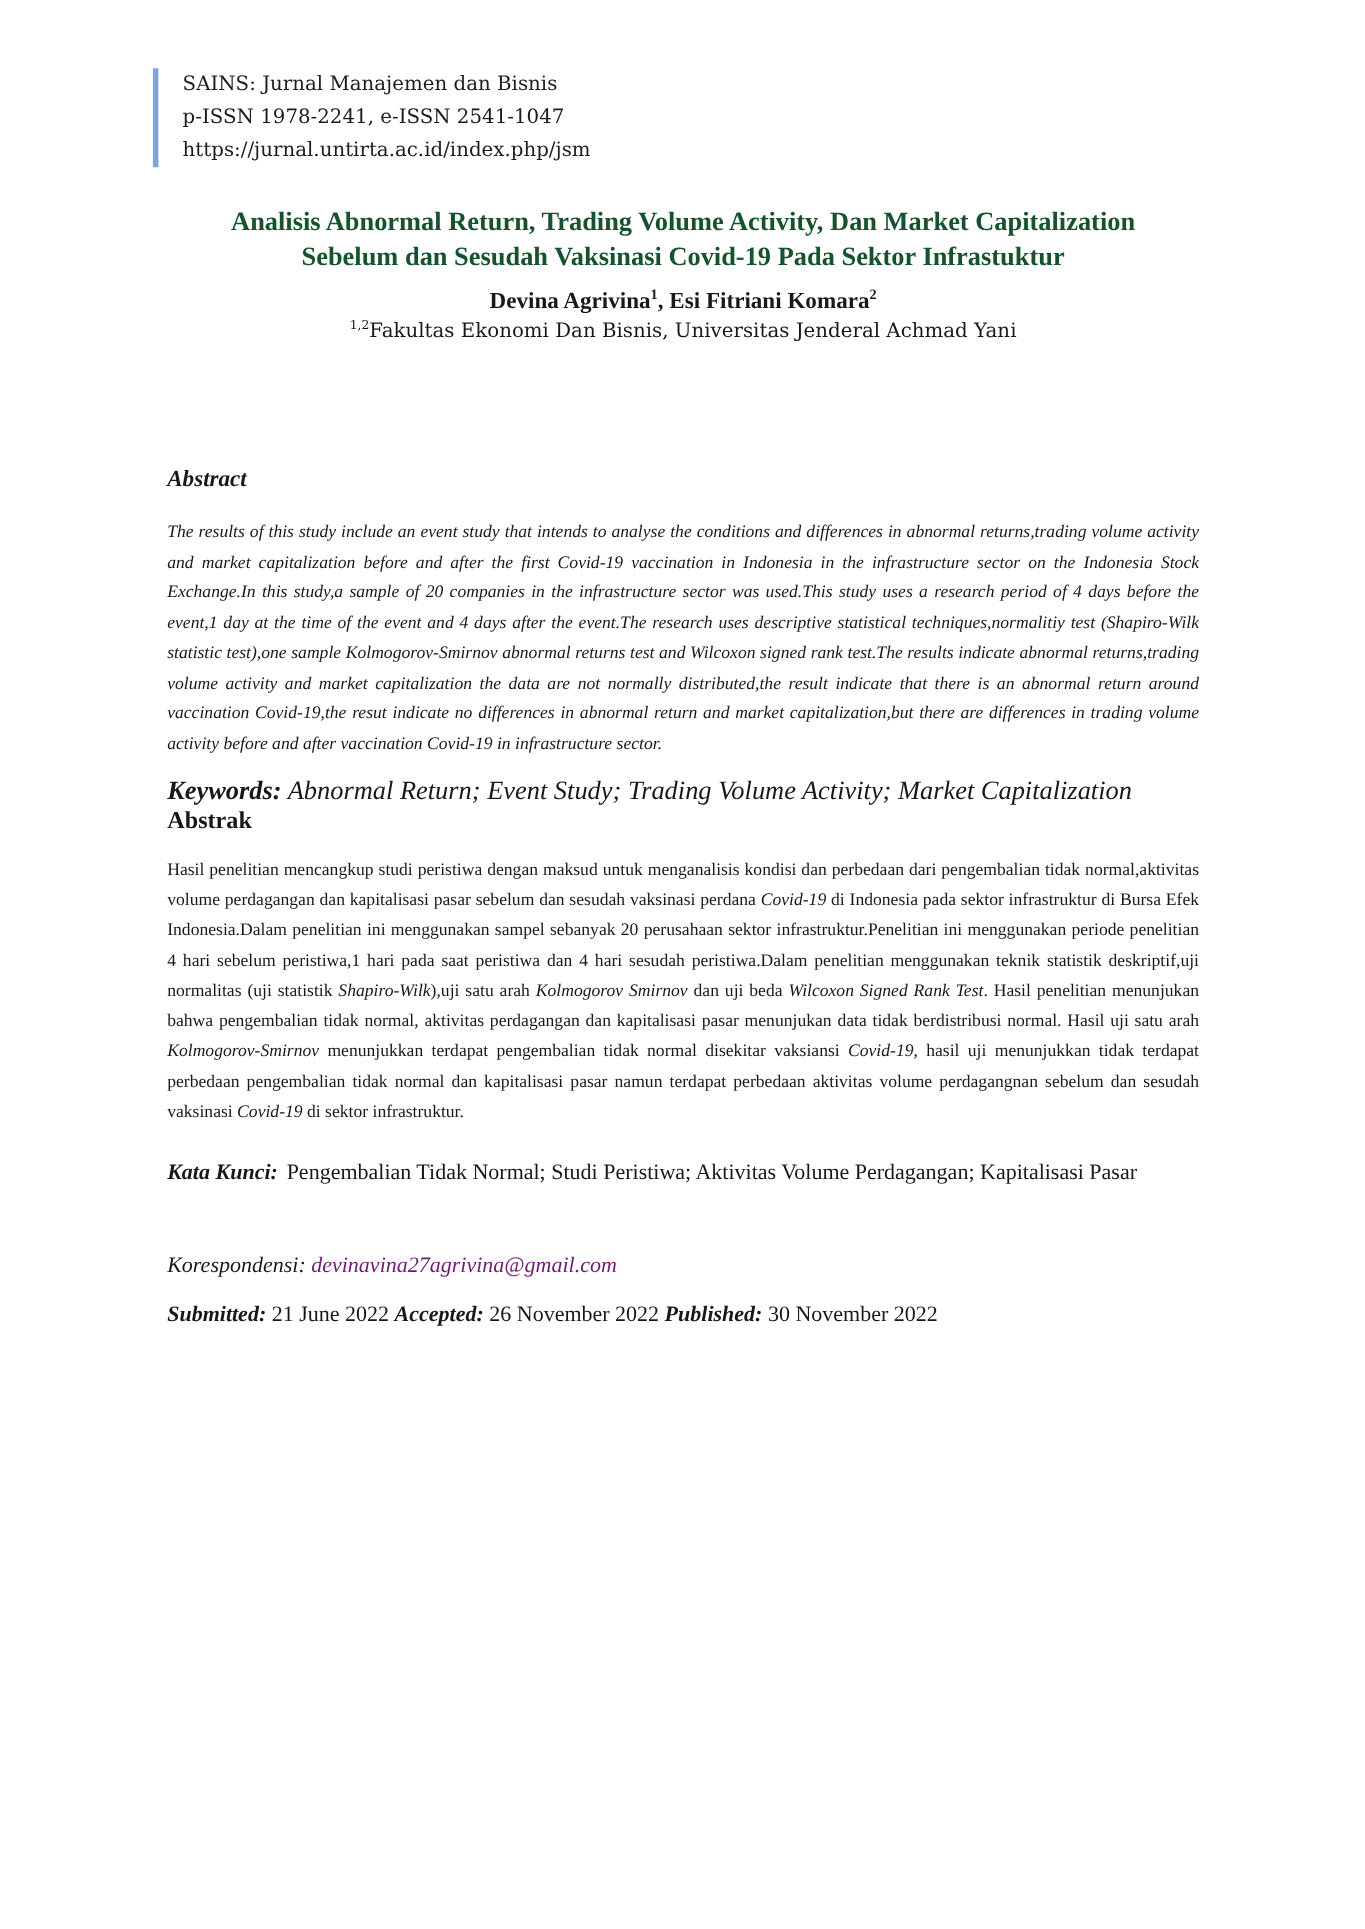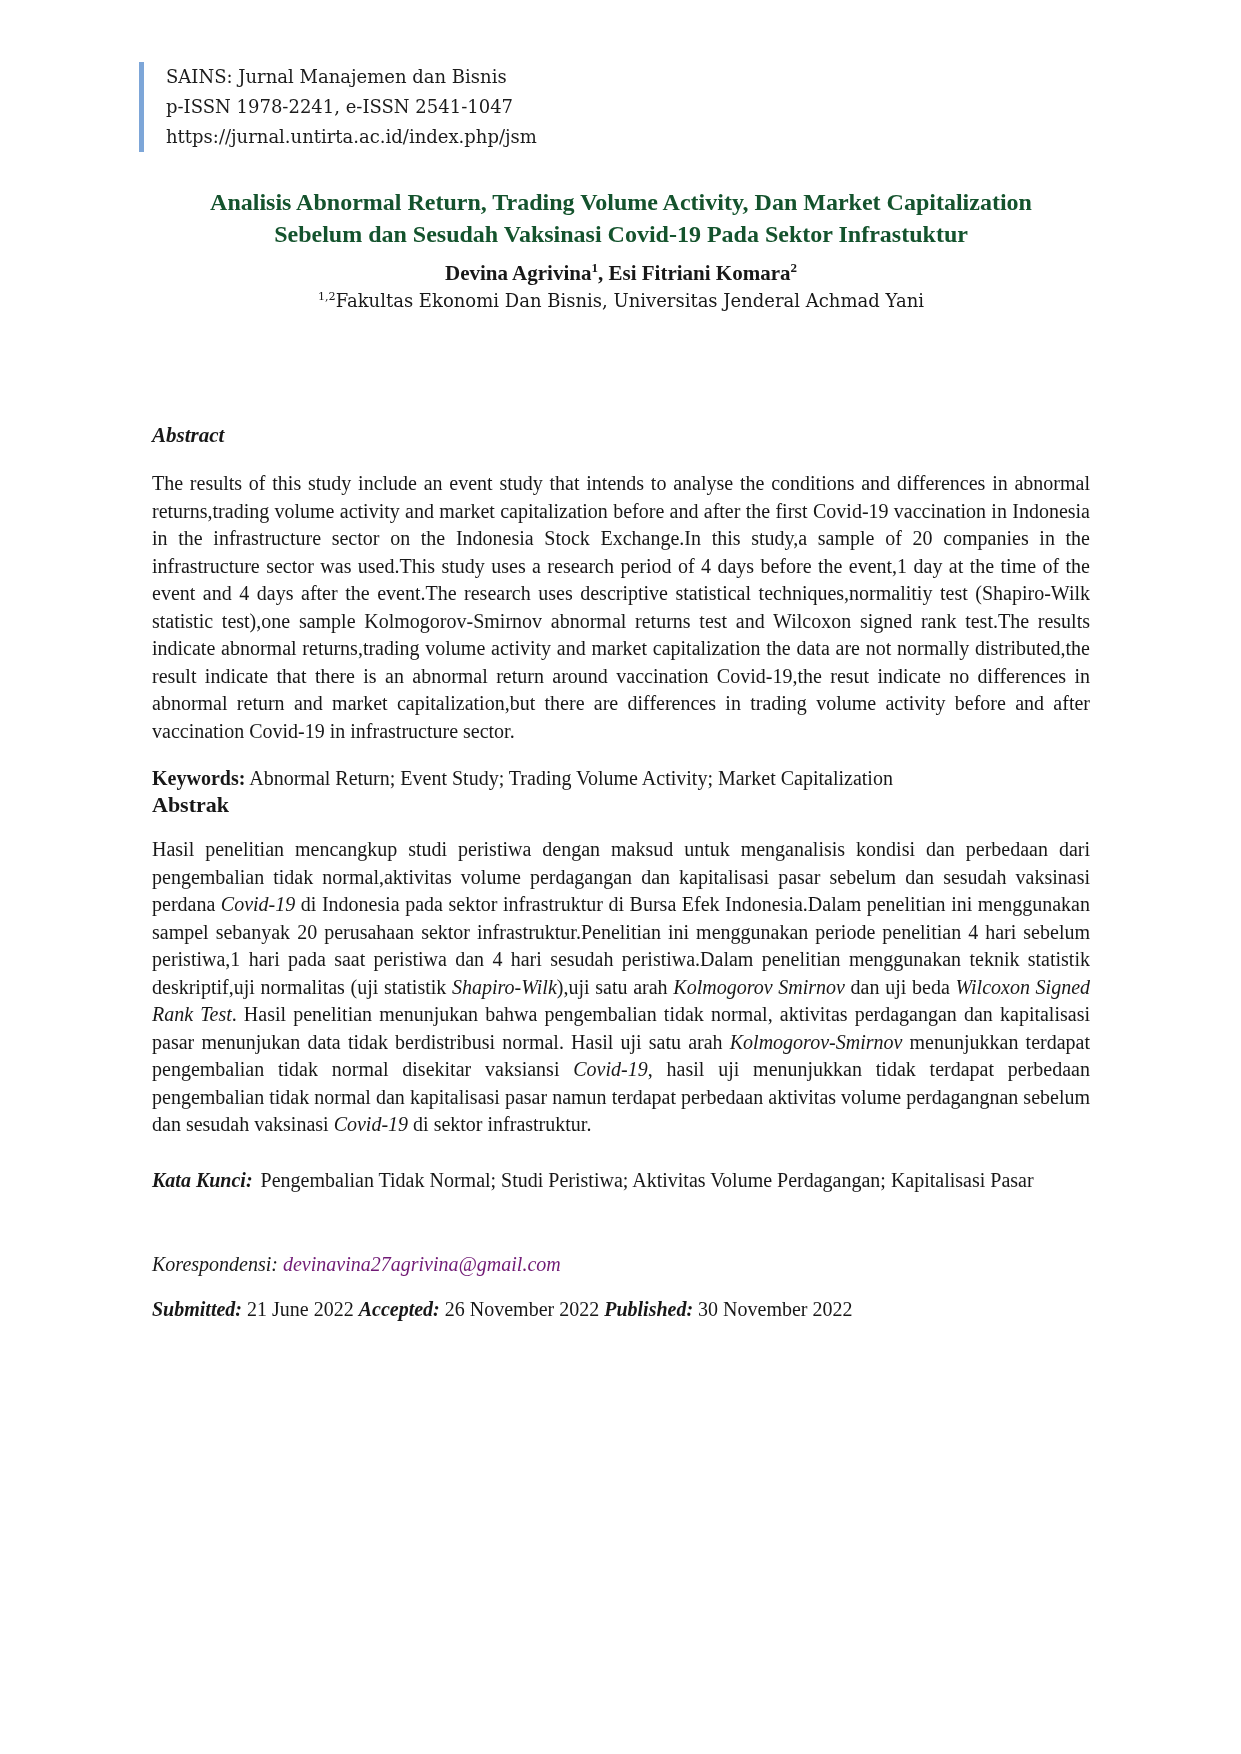--- a/index.html
+++ b/index.html
@@ -55,39 +55,41 @@
   
   .abstract-heading {
     margin-top: 108px;
     font-weight: bold;
     font-style: italic;
     font-size: 21px;
     line-height: 26px;
   }
   .abstract-text {
     margin-top: 22px;
-    font-size: 20px;
+    font-style: italic;
+    font-size: 16px;
     line-height: 27.5px;
     text-align: justify;
   }
   .keywords-line {
     margin-top: 6px;
-    font-size: 20px;
+    font-style: italic;
+    font-size: 24px;
     line-height: 27px;
   }
   .keywords-line .kw-label { font-weight: bold; }
   
   .abstrak-heading {
     font-weight: bold;
     font-size: 22px;
     line-height: 26px;
   }
   .abstrak-text {
     margin-top: 18px;
-    font-size: 20px;
+    font-size: 16px;
     line-height: 27.5px;
     text-align: justify;
   }
   
   .kata-kunci {
     margin-top: 26px;
     display: flex;
     font-size: 20px;
     line-height: 30px;
   }

